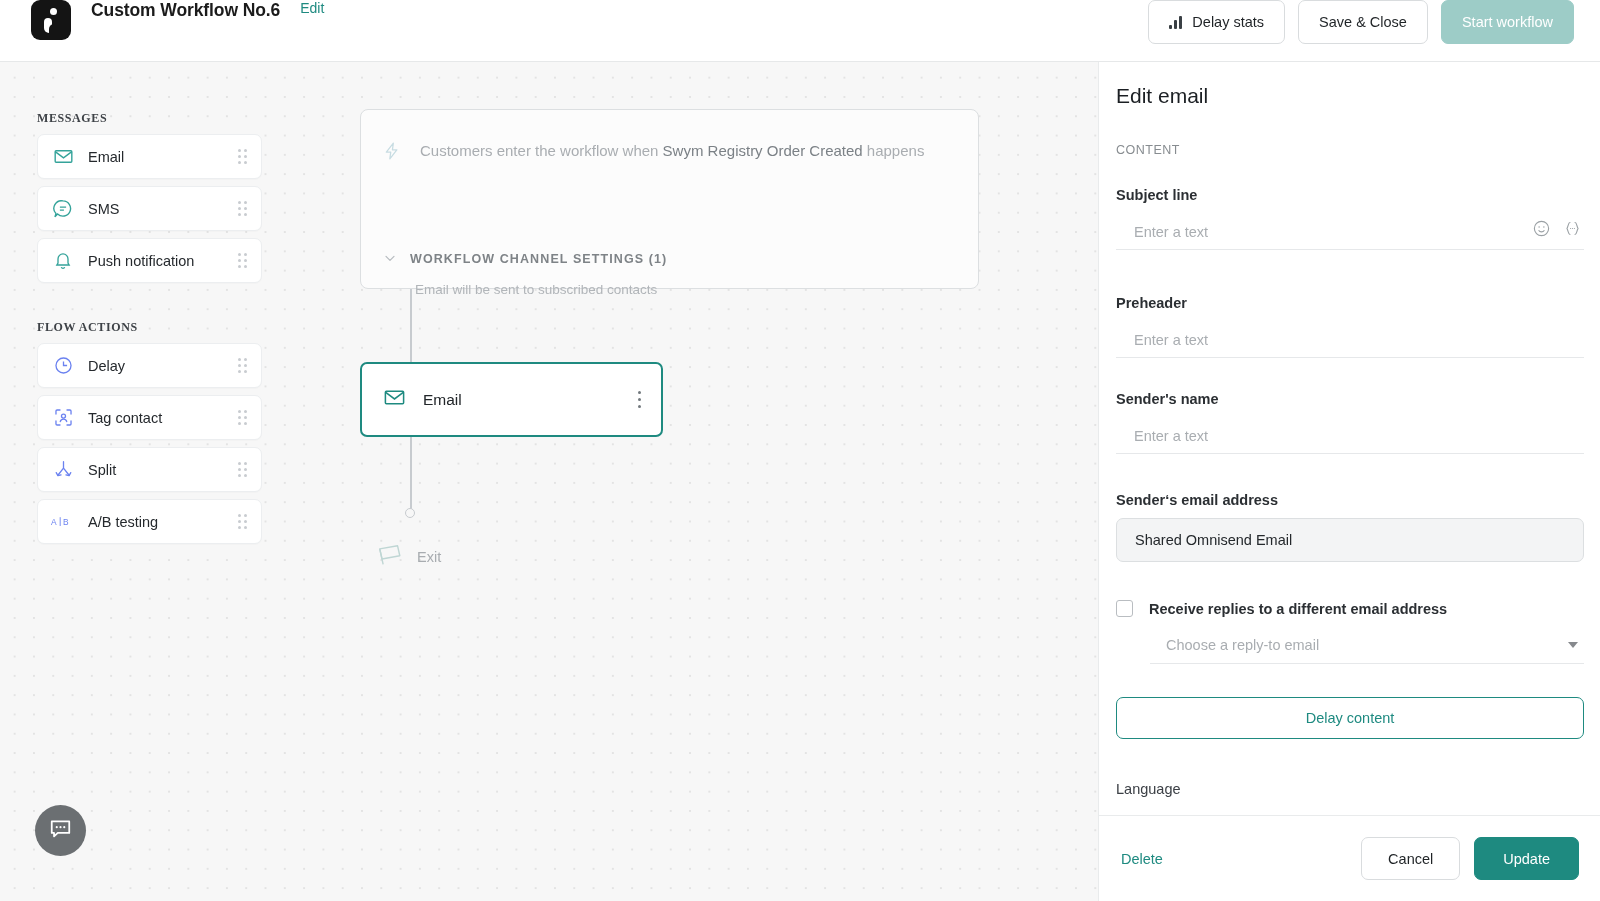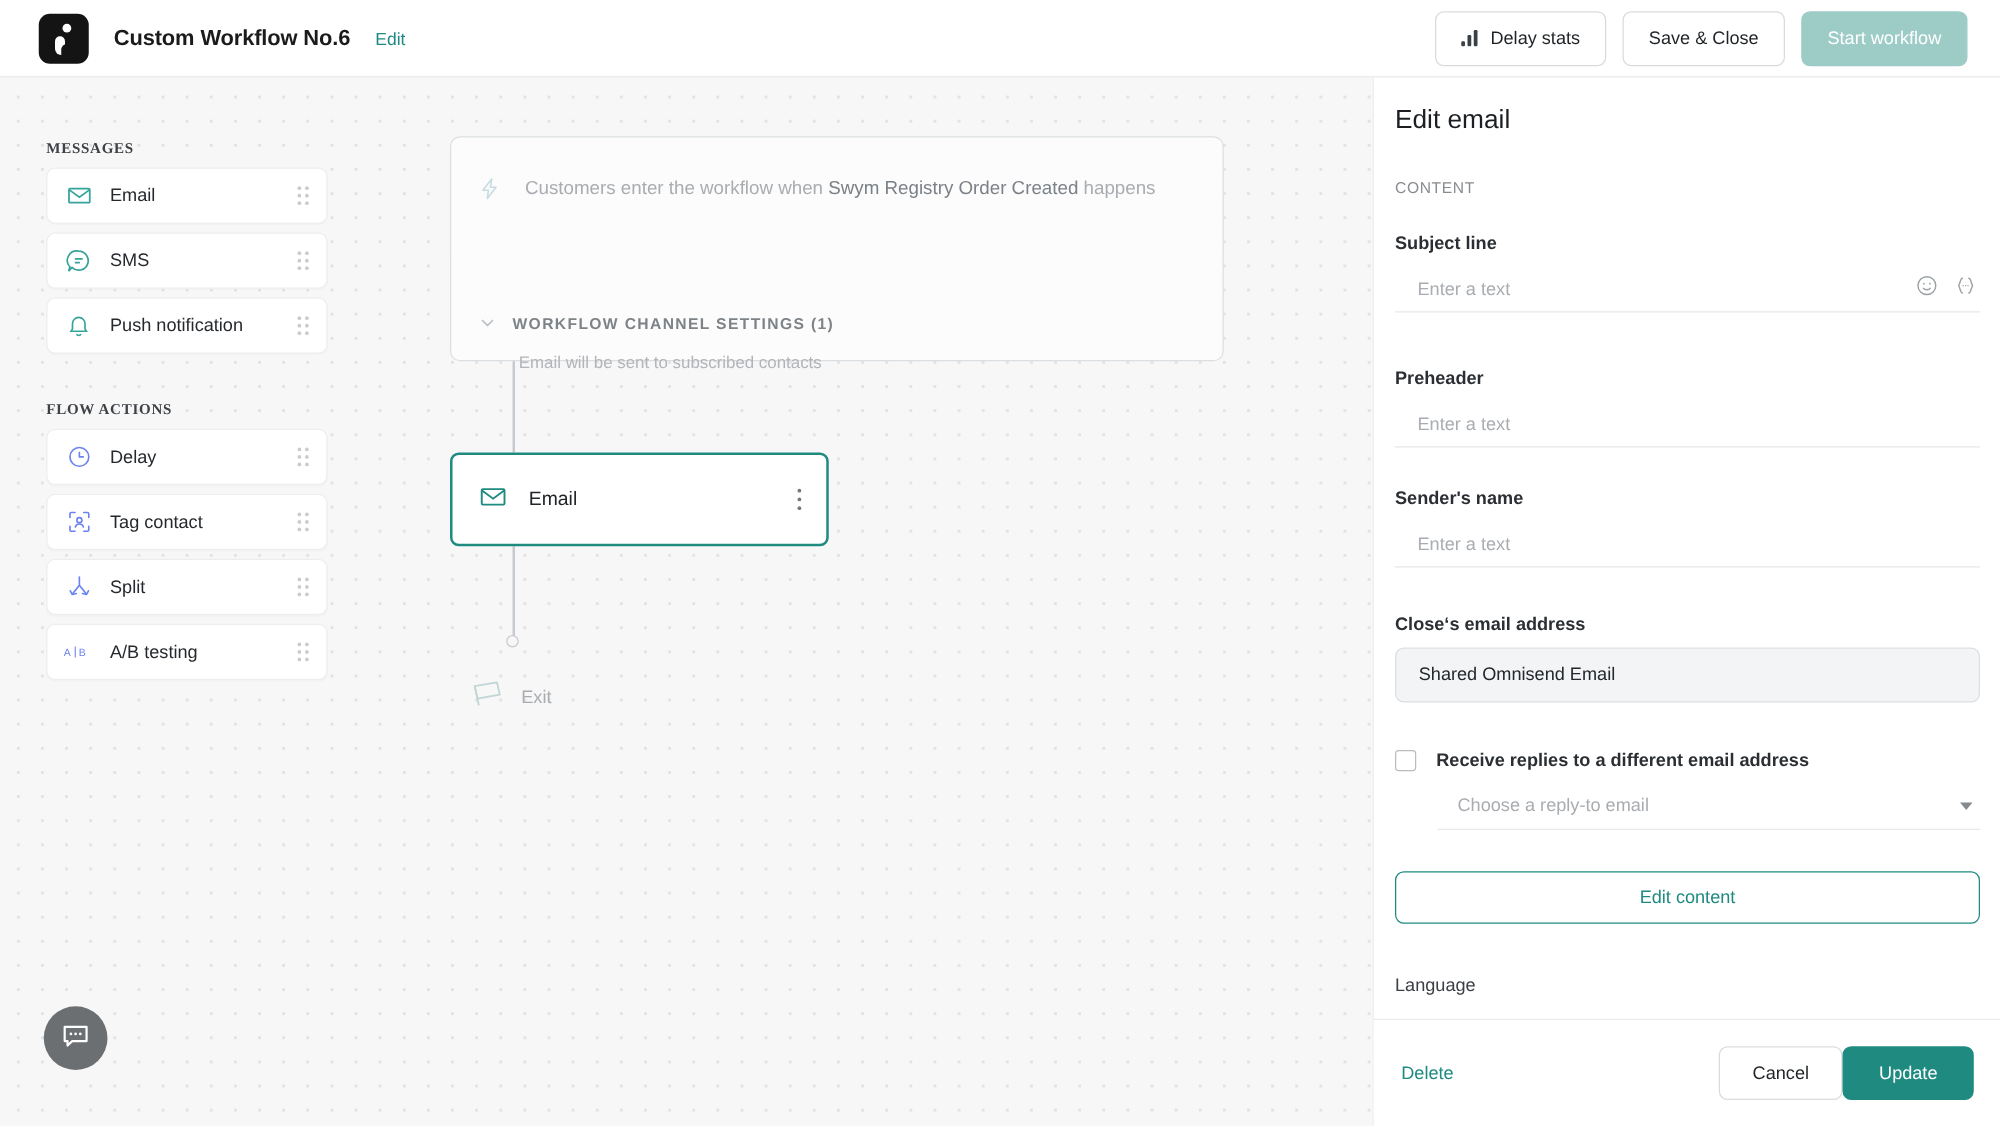--- a/index.html
+++ b/index.html
@@ -6,21 +6,21 @@
   html, body {
     width: 1600px; height: 901px;
     font-family: "Liberation Sans", sans-serif;
     background: #ffffff; overflow: hidden;
   }
 
   
   .topbar {
     position: absolute; top: 0; left: 0; width: 1600px; height: 62px;
     background: #fff; border-bottom: 1px solid #e6e8e9;
-    display: flex; align-items: center; z-index: 40;
+    display: flex; align-items: flex-start; z-index: 40;
   }
   .brand-logo {
     width: 40px; height: 40px; border-radius: 9px; background: #141414;
     margin-left: 31px; position: relative; flex: none;
   }
   .brand-logo .dot {
     position: absolute; left: 19px; top: 8px; width: 7px; height: 7px;
     border-radius: 50%; background: #fff;
   }
   .brand-logo .body {
@@ -215,21 +215,21 @@
   }
 
   .lang-label { position: absolute; left: 17px; top: 719px; font-size: 14.5px; color: #3c4046; }
 
   .panel-footer {
     position: absolute; bottom: 0; left: 0; width: 502px; height: 86px;
     border-top: 1px solid #e9ebec; background: #fff;
     display: flex; align-items: center; padding: 17px 22px;
   }
   .delete-link { font-size: 14.5px; color: #1e8a80; cursor: pointer; }
-  .footer-right { margin-left: auto; display: flex; }
+  .footer-right { margin-left: auto; display: flex; gap: 14px; }
   .btn-cancel {
     border: 1px solid #d9dcde; background: #fff; border-radius: 7px;
     height: 43px; padding: 0 26px; font-size: 14.5px; color: #1f2326;
     display: flex; align-items: center; cursor: pointer; font-family: inherit;
   }
   .btn-update {
     border: 1px solid #1e8a80; background: #1e8a80; border-radius: 7px;
     height: 43px; padding: 0 28px; font-size: 14.5px; color: #fff;
     display: flex; align-items: center; cursor: pointer; font-family: inherit;
   }
@@ -496,35 +496,35 @@
     </div>
 
     <div class="field" style="top:329px;">
       <div class="field-label">Sender's name</div>
       <div class="field-underline">
         <input type="text" placeholder="Enter a text" style="">
       </div>
     </div>
 
     <div class="field" style="top:430px;">
-      <div class="field-label">Close‘s email address</div>
+      <div class="field-label">Sender‘s email address</div>
       <div class="select-box">Shared Omnisend Email</div>
     </div>
 
     <div class="checkbox-row">
       <span class="cbox"></span>
       <span class="cbox-label">Receive replies to a different email address</span>
     </div>
 
     <div class="replyto">
       <span class="txt">Choose a reply-to email</span>
       <span class="caret"></span>
     </div>
 
-    <div class="edit-content-btn">Edit content</div>
+    <div class="edit-content-btn">Delay content</div>
 
     <div class="lang-label">Language</div>
   </div>
 
   <div class="panel-footer">
     <span class="delete-link">Delete</span>
     <span class="footer-right">
       <button class="btn-cancel">Cancel</button>
       <button class="btn-update">Update</button>
     </span>

